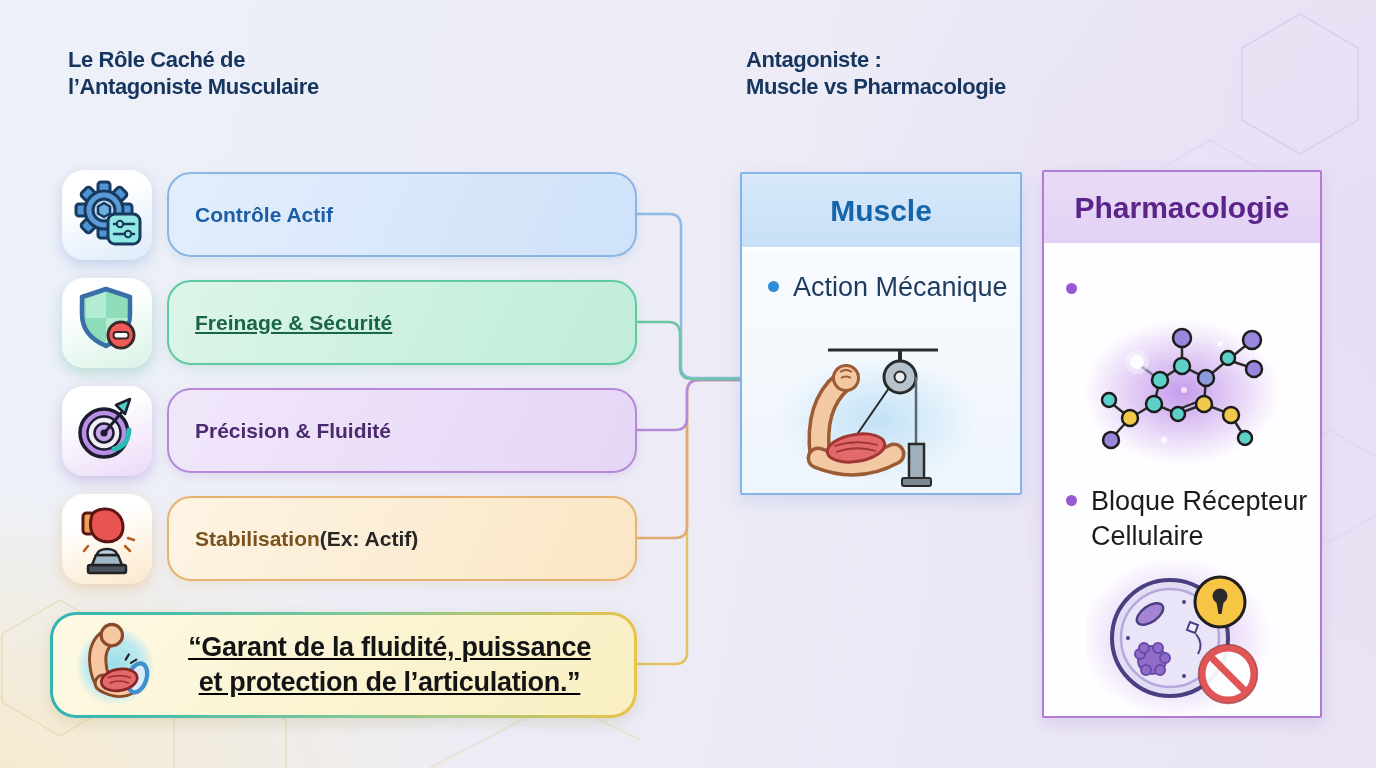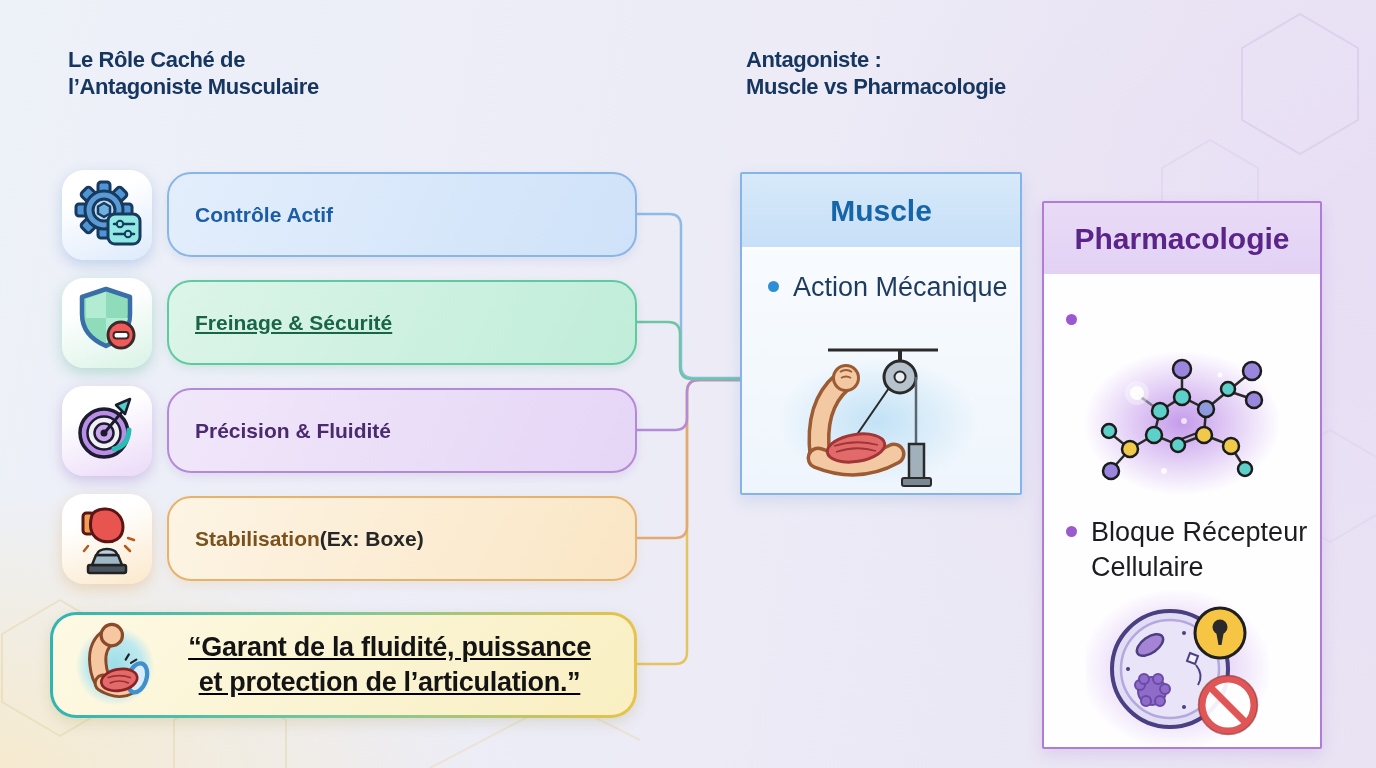--- a/index.html
+++ b/index.html
@@ -41,21 +41,21 @@
                 box-shadow:0 5px 14px rgba(160,150,80,.22);text-decoration:underline; }
   .quote-inner { width:100%; height:100%; border-radius:23px; background:linear-gradient(135deg,#fdf9e4,#f9efc2);
                  display:flex; align-items:center; }
   .quote-icon { width:96px; height:96px; margin-left:14px; flex:0 0 auto; }
   .quote-text { flex:1; text-align:center; font-size:27px; font-weight:700; color:#141414; line-height:1.3; padding-right:18px; letter-spacing:-0.3px; }
 
   .card { position:absolute; border-radius:2px; overflow:hidden; z-index:2; }
   .card-muscle { left:740px; top:172px; width:282px; height:323px; border:2px solid #85b5e8;
                  background:linear-gradient(180deg,#fbfdff,#eef5fc); box-shadow:0 6px 16px rgba(110,150,210,.20); }
   .card-pharma { left:1042px; top:170px; width:280px; height:548px; border:2px solid #b07cd6;
-                 background:#fefdff; box-shadow:0 6px 16px rgba(160,110,210,.20);margin-top:31px; }
+                 background:#fefdff; box-shadow:0 6px 16px rgba(160,110,210,.20); }
   .card-header { height:76px; display:flex; align-items:center; justify-content:center;
                  font-size:30px; font-weight:800; border-bottom:3px solid #fdfeff; }
   .header-muscle { background:linear-gradient(180deg,#d7e9fa,#c7dff7); color:#1565a8; }
   .header-pharma { background:linear-gradient(180deg,#e9dbf7,#e2d1f4); color:#5b2488; height:74px; }
 
   .bullet { position:absolute; display:flex; font-size:27px; line-height:1.28; }
   .bullet .dot { width:11px; height:11px; border-radius:50%; margin:11px 14px 0 0; flex:0 0 auto; }
   .muscle-bullet { left:26px; top:96px; width:240px; color:#1d3a5f; font-weight:500; }
   .muscle-bullet .dot { background:#2e8fd8; }
   .pharma-bullet-1 { left:22px; top:100px; width:250px; color:#1c1c1e; font-weight:500; }
@@ -163,21 +163,21 @@
       <path d="M35 61 C35 53 55 53 55 61 Z" fill="#b8d0e0" stroke="#222" stroke-width="2.5"></path>
       <rect x="21" y="19" width="11" height="21" rx="3.5" fill="#f0a050" stroke="#5a1515" stroke-width="3"></rect>
       <path d="M30 21 C26 34 30 44 40 47 C52 50 61 44 61 33 C61 22 52 14 42 15 C36 15.5 32 17 30 21 Z" fill="#e85450" stroke="#5a1515" stroke-width="3" stroke-linejoin="round"></path>
       <line x1="26" y1="52" x2="22" y2="57" stroke="#b85a1a" stroke-width="2.5" stroke-linecap="round"></line>
       <line x1="63" y1="52" x2="68" y2="57" stroke="#b85a1a" stroke-width="2.5" stroke-linecap="round"></line>
       <line x1="66" y1="44" x2="72" y2="46" stroke="#b85a1a" stroke-width="2.5" stroke-linecap="round"></line>
     </svg>
   </div>
   <div class="row-box box-orange">
     <span>Stabilisation </span>
-    <span class="suffix">(Ex: Boxe)</span>
+    <span class="suffix">(Ex: Actif)</span>
   </div>
 
   <div class="quote-wrap">
     <div class="quote-inner">
       <svg class="quote-icon" viewBox="0 0 90 90">
         <defs>
           <radialGradient id="bicepGlow" cx="50%" cy="50%" r="50%">
             <stop offset="0%" stop-color="#9adfe8"></stop>
               <stop offset="70%" stop-color="#bfe9ee"></stop>
               <stop offset="100%" stop-color="#bfe9ee" stop-opacity="0"></stop>

